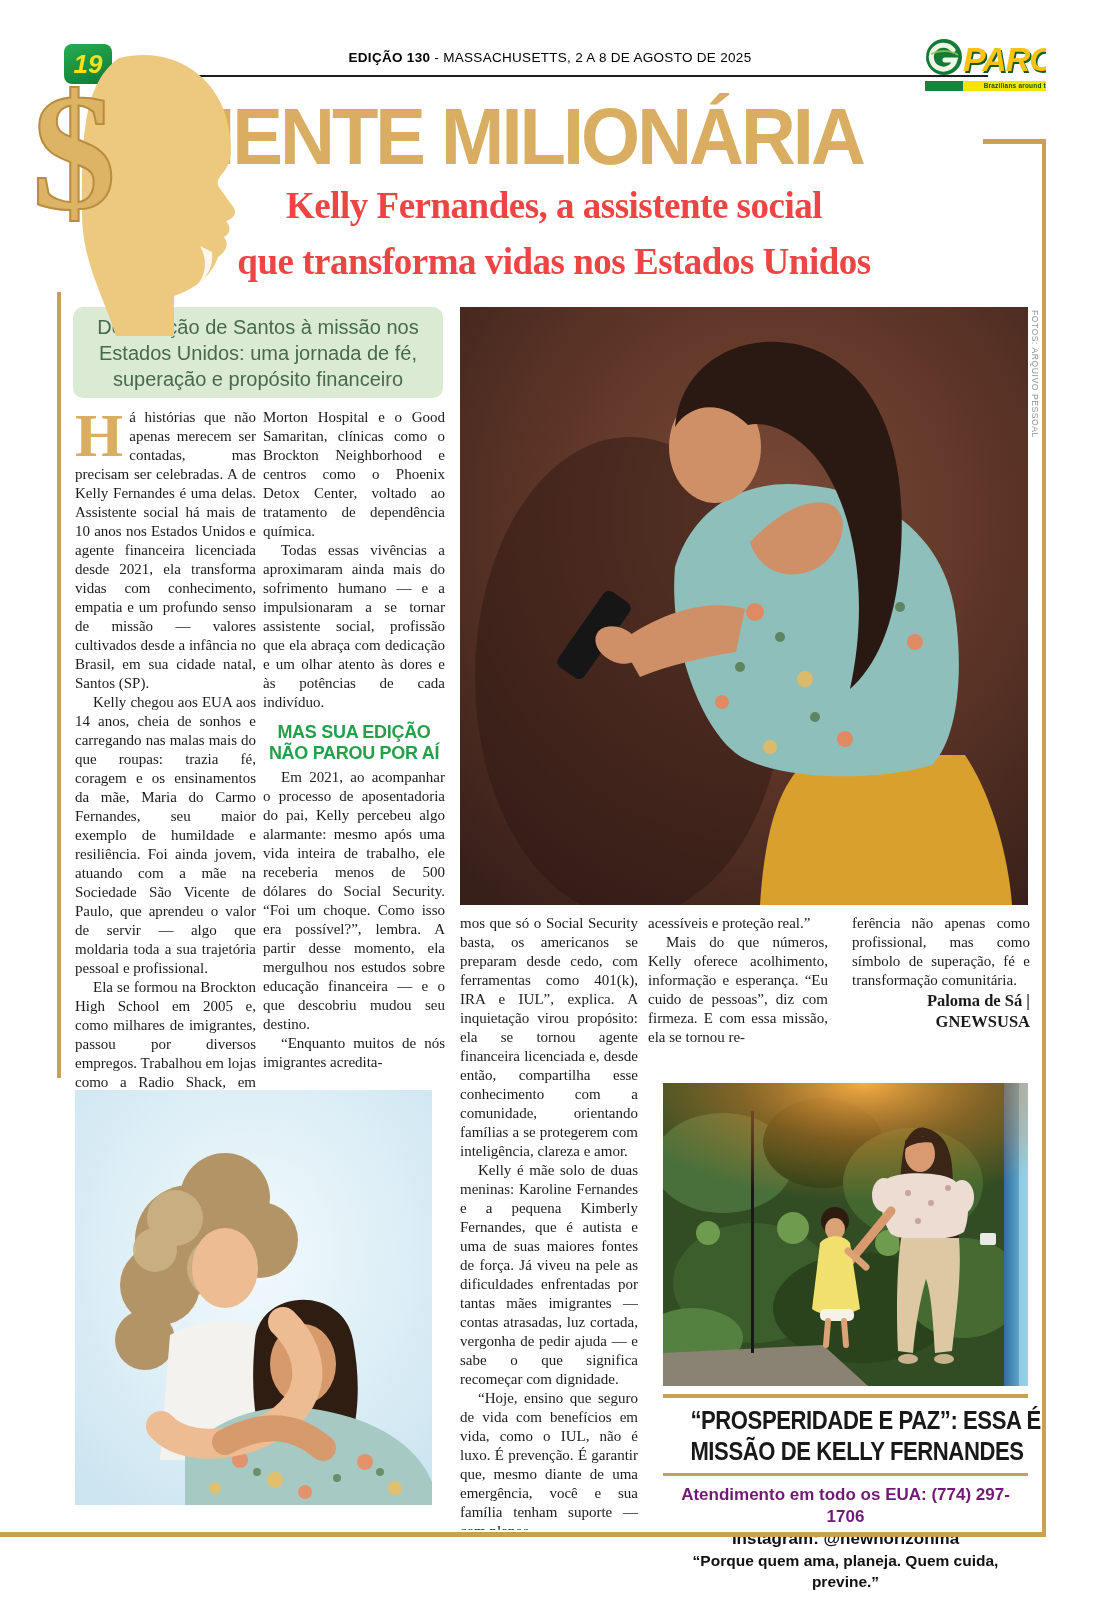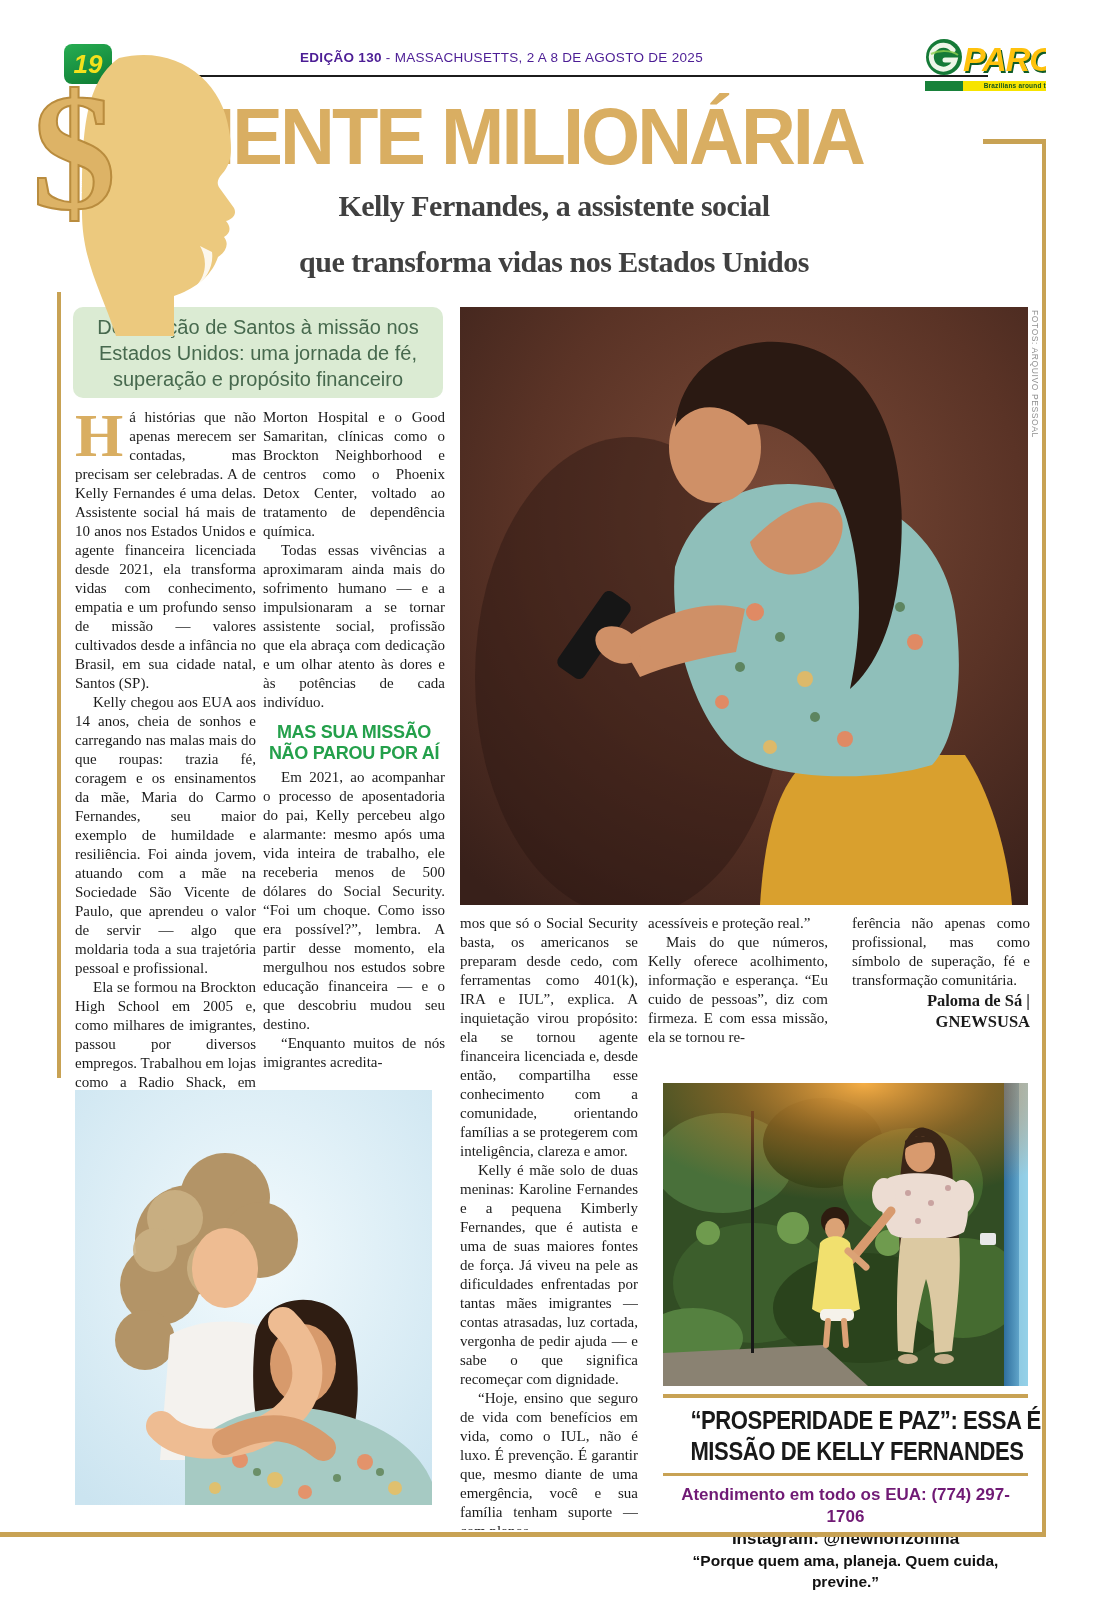--- a/index.html
+++ b/index.html
@@ -9,43 +9,43 @@
   }
   html,body{margin:0;padding:0;background:#fff;}
   .page{position:relative;width:1046px;height:1600px;background:#fff;overflow:hidden;
         font-family:"Liberation Serif",serif;color:var(--ink);}
 
   
   .badge19{position:absolute;left:64px;top:44px;width:48px;height:40px;z-index:2;
     background:linear-gradient(160deg,#27ad52,#0e7a33);border-radius:8px;
     display:flex;align-items:center;justify-content:center;
     font:italic 700 26px/1 "Liberation Sans",sans-serif;color:var(--badge-yellow);}
-  .edition{position:absolute;left:300px;top:50px;width:500px;z-index:1;
-    font:13.5px "Liberation Sans",sans-serif;color:#4c1d95;letter-spacing:.3px;}
+  .edition{position:absolute;left:300px;top:50px;width:500px;text-align:center;z-index:1;
+    font:13.5px "Liberation Sans",sans-serif;color:#000000;letter-spacing:.3px;}
   .edition b{font-weight:700;}
   .head-rule{position:absolute;left:100px;top:75px;width:888px;height:2px;background:#1c1c1c;z-index:1;}
   .logo{position:absolute;left:925px;top:38px;width:170px;z-index:2;}
   .logo-row{display:flex;align-items:center;}
   .logo-news{font:italic 700 34px/1 "Liberation Sans",sans-serif;color:var(--news-yellow);
     letter-spacing:-1px;text-shadow:1.5px 1.5px 0 #0e5c28;}
   .logo-strip{display:flex;height:10px;margin-top:1px;}
   .strip-green{width:38px;background:#18813a;}
   .strip-yellow{flex:1;background:#F7E400;font:700 6.5px/10px "Liberation Sans",sans-serif;
     color:#14551f;text-align:center;letter-spacing:.2px;}
 
   
   .head-art{position:absolute;left:24px;top:50px;z-index:3;}
   .gold-vline{position:absolute;left:57px;top:292px;width:4px;height:786px;background:var(--rule-gold);z-index:2;}
   .kicker{position:absolute;left:172px;top:96px;width:860px;z-index:2;white-space:nowrap;
     font:700 76px/1 "Liberation Sans",sans-serif;letter-spacing:-3px;color:var(--gold);
     transform:scaleY(1.06);transform-origin:top left;}
   .bracket-h{position:absolute;left:983px;top:139px;width:64px;height:5px;background:var(--rule-gold);}
   .bracket-v{position:absolute;left:1042px;top:139px;width:5px;height:1398px;background:var(--rule-gold);}
   .headline{position:absolute;left:78px;top:178px;width:952px;text-align:center;z-index:4;
-    font-weight:700;font-size:30px;line-height:56px;color:#404040;letter-spacing:-.5px;}
+    font-weight:700;font-size:37px;line-height:56px;color:#ef4444;letter-spacing:-.5px;}
   .lede{position:absolute;left:73px;top:307px;width:370px;height:91px;box-sizing:border-box;
     background:var(--lede-bg);border-radius:10px;display:flex;align-items:center;justify-content:center;
     padding:4px 14px;text-align:center;
     font:20px/26px "Liberation Sans",sans-serif;color:var(--lede-text);}
   .photo{position:absolute;overflow:hidden;}
   .photo svg{display:block;}
   .credit{position:absolute;left:1030px;top:310px;writing-mode:vertical-rl;
     font:8.5px "Liberation Sans",sans-serif;color:#909090;letter-spacing:.6px;}
 
   
@@ -169,21 +169,21 @@
   <div class="col" id="col1">
     <p class="cont"><span class="dropcap">H</span><span>á histórias que não apenas merecem ser contadas, mas precisam ser celebradas. A de Kelly Fernandes é uma delas. Assistente social há mais de 10 anos nos Estados Unidos e agente financeira licenciada desde 2021, ela transforma vidas com conhecimento, empatia e um profundo senso de missão — valores cultivados desde a infância no Brasil, em sua cidade natal, Santos (SP).</span></p>
     <p>Kelly chegou aos EUA aos 14 anos, cheia de sonhos e carregando nas malas mais do que roupas: trazia fé, coragem e os ensinamentos da mãe, Maria do Carmo Fernandes, seu maior exemplo de humildade e resiliência. Foi ainda jovem, atuando com a mãe na Sociedade São Vicente de Paulo, que aprendeu o valor de servir — algo que moldaria toda a sua trajetória pessoal e profissional.</p>
     <p>Ela se formou na Brockton High School em 2005 e, como milhares de imigrantes, passou por diversos empregos. Trabalhou em lojas como a Radio Shack, em lares de idosos, hospitais como o</p>
   </div>
 
   <div class="col" id="col2">
     <p class="cont">Morton Hospital e o Good Samaritan, clínicas como o Brockton Neighborhood e centros como o Phoenix Detox Center, voltado ao tratamento de dependência química.</p>
     <p>Todas essas vivências a aproximaram ainda mais do sofrimento humano — e a impulsionaram a se tornar assistente social, profissão que ela abraça com dedicação e um olhar atento às dores e às potências de cada indivíduo.</p>
     <div class="subhead">
-      <div>MAS SUA MISSÃO</div>
+      <div>MAS SUA EDIÇÃO</div>
       <div>NÃO PAROU POR AÍ</div>
     </div>
     <p>Em 2021, ao acompanhar o processo de aposentadoria do pai, Kelly percebeu algo alarmante: mesmo após uma vida inteira de trabalho, ele receberia menos de 500 dólares do Social Security. “Foi um choque. Como isso era possível?”, lembra. A partir desse momento, ela mergulhou nos estudos sobre educação financeira — e o que descobriu mudou seu destino.</p>
     <p>“Enquanto muitos de nós imigrantes acredita-</p>
   </div>
 
   <div class="col" id="col3">
     <p class="cont">mos que só o Social Security basta, os americanos se preparam desde cedo, com ferramentas como 401(k), IRA e IUL”, explica. A inquietação virou propósito: ela se tornou agente financeira licenciada e, desde então, compartilha esse conhecimento com a comunidade, orientando famílias a se protegerem com inteligência, clareza e amor.</p>
     <p>Kelly é mãe solo de duas meninas: Karoline Fernandes e a pequena Kimberly Fernandes, que é autista e uma de suas maiores fontes de força. Já viveu na pele as dificuldades enfrentadas por tantas mães imigrantes — contas atrasadas, luz cortada, vergonha de pedir ajuda — e sabe o que significa recomeçar com dignidade.</p>
     <p>“Hoje, ensino que seguro de vida com benefícios em vida, como o IUL, não é luxo. É prevenção. É garantir que, mesmo diante de uma emergência, você e sua família tenham suporte — com planos</p>

